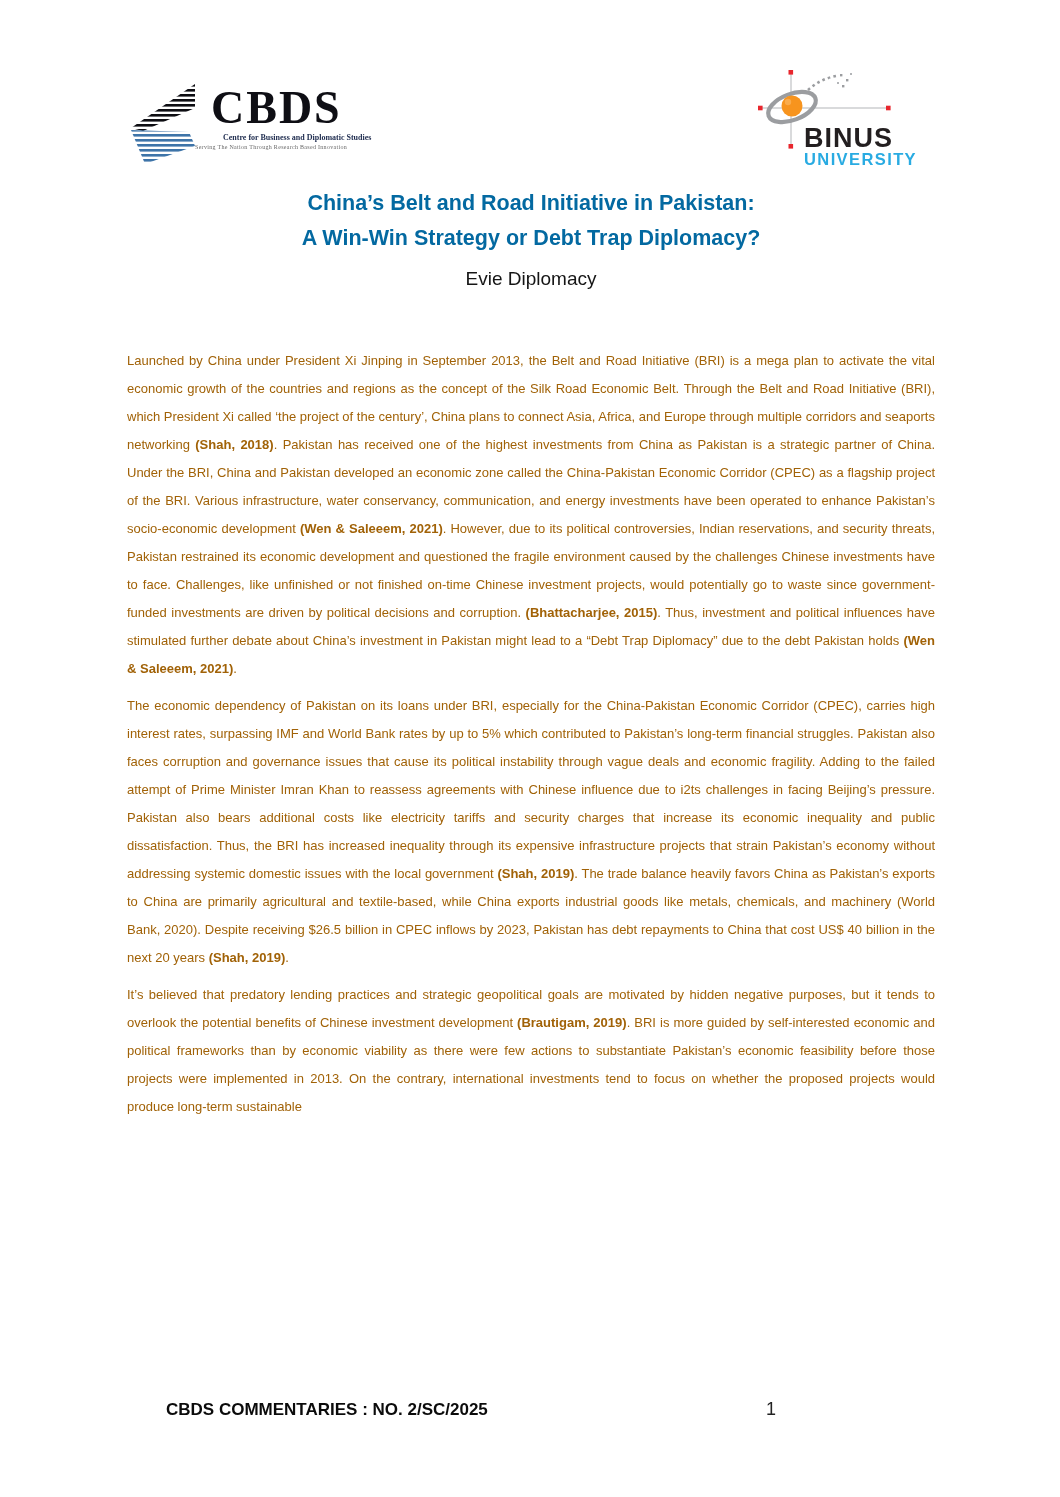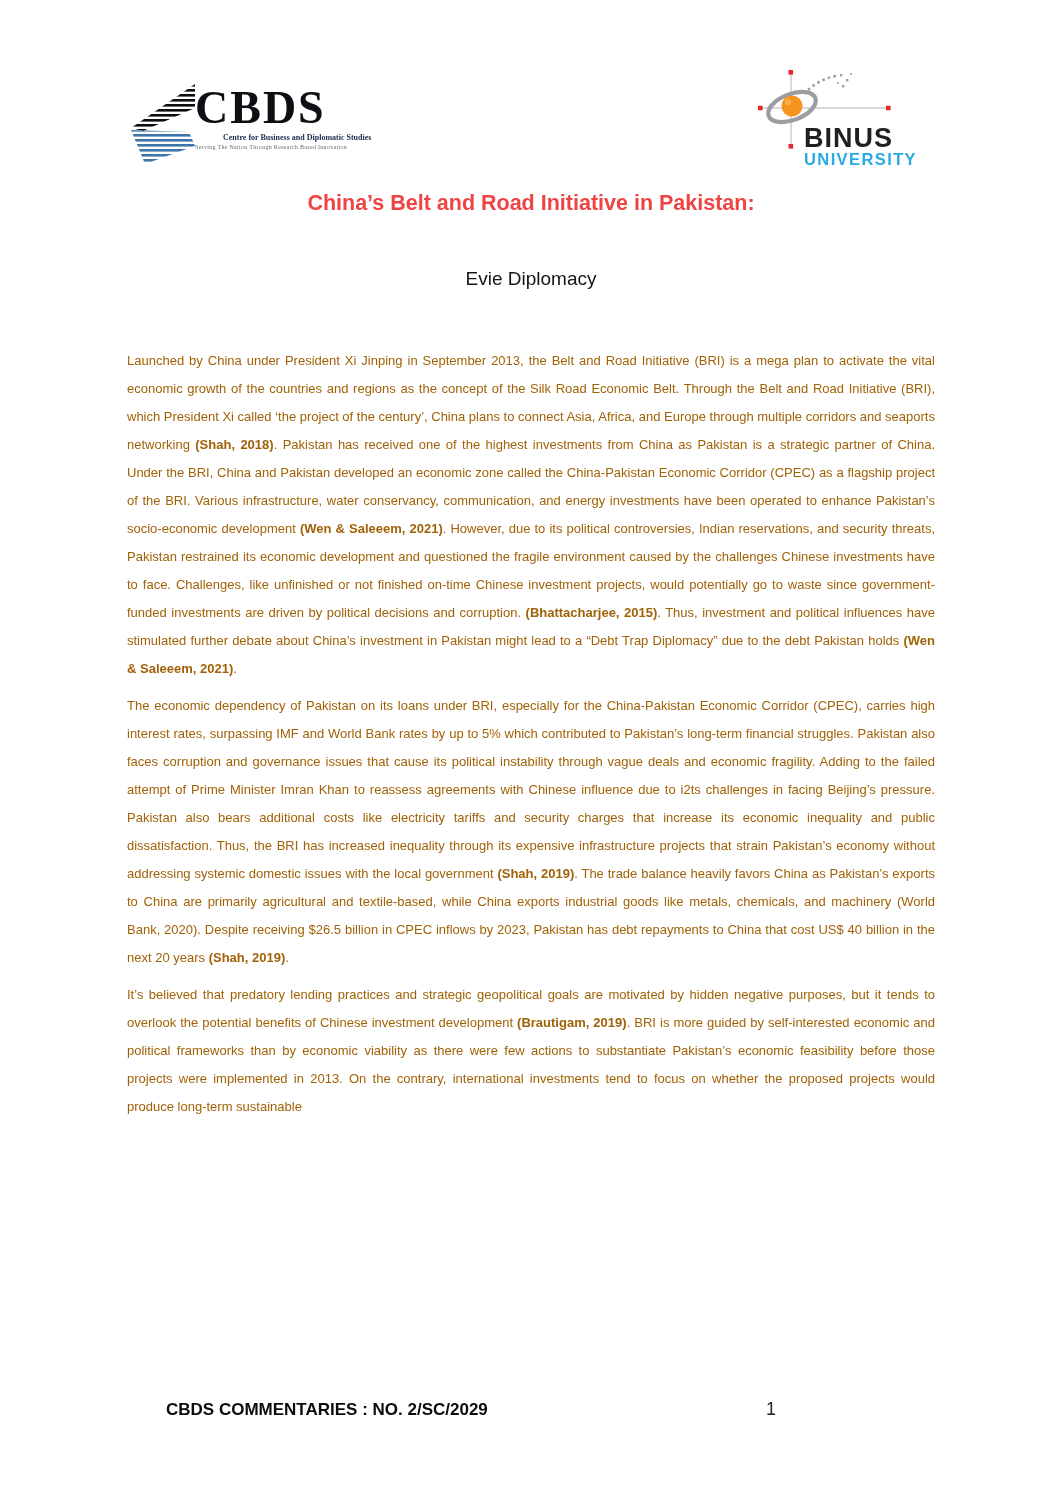--- a/index.html
+++ b/index.html
@@ -6,35 +6,35 @@
   body{
     width:1060px;height:1497px;position:relative;
     font-family:"Liberation Sans", sans-serif;color:#111;
   }
   
   .cbds-logo{position:absolute;left:131px;top:84px;width:230px;height:80px;}
   .cbds-arrow{position:absolute;left:0;top:0;}
   .cbds-textblock{position:absolute;left:64px;top:2px;width:170px;}
   .cbds-acronym{
     font-family:"Liberation Serif", serif;font-weight:700;
-    font-size:46px;line-height:44px;letter-spacing:2px;color:#0e0e14;
+    font-size:46px;line-height:44px;letter-spacing:2px;color:#0e0e14;margin-left:16px;
   }
   .cbds-tagline{
     font-family:"Liberation Serif", serif;font-weight:700;
     font-size:8px;color:#1d2b4e;margin-top:3px;white-space:nowrap;padding-left:28px;
   }
   .cbds-subtagline{
     font-family:"Liberation Serif", serif;
     font-size:6px;color:#6a6a6a;margin-top:2px;letter-spacing:.3px;white-space:nowrap;
   }
   .binus-logo{position:absolute;left:758px;top:68px;width:210px;height:104px;text-decoration:underline;}
   
   .title-block{
     position:absolute;left:127px;top:186px;width:808px;text-align:center;
-    font-weight:700;font-size:21.5px;line-height:35px;color:#ef4444;
+    font-weight:700;font-size:21.5px;line-height:35px;color:#0369a1;
   }
   .author-line{
     position:absolute;left:127px;top:268px;width:808px;text-align:center;
     font-size:19px;color:#151515;
   }
   
   .content{
     position:absolute;left:127px;top:347px;width:808px;
     font-size:13px;line-height:28px;text-align:justify;color:#a16207;
   }
@@ -90,23 +90,24 @@
     <ellipse cx="34" cy="39" rx="25" ry="13" fill="none" stroke="#9b9da0" stroke-width="4.2" transform="rotate(-21 34 39)"></ellipse>
     <circle cx="34" cy="38" r="10.5" fill="#f7941e"></circle>
     <circle cx="30" cy="34" r="3.2" fill="#fbb45c" opacity="0.75"></circle>
     <text x="46" y="79" font-family="Liberation Sans, sans-serif" font-weight="700" font-size="27" letter-spacing="1" fill="#231f20">BINUS</text>
     <text x="46" y="97" font-family="Liberation Sans, sans-serif" font-weight="700" font-size="16.5" letter-spacing="1.4" fill="#29abe2">UNIVERSITY</text>
   </svg>
 </div>
 
 <div class="title-block">
   <div>China’s Belt and Road Initiative in Pakistan:</div>
+  <div>A Win-Win Strategy or Debt Trap Diplomacy?</div>
 </div>
 <div class="author-line">Evie Diplomacy</div>
 
 <div class="content">
   <p><span>Launched by China under President Xi Jinping in September 2013, the Belt and Road Initiative (BRI) is a mega plan to activate the vital economic growth of the countries and regions as the concept of the Silk Road Economic Belt. Through the Belt and Road Initiative (BRI), which President Xi called ‘the project of the century’, China plans to connect Asia, Africa, and Europe through multiple corridors and seaports networking </span><span class="bold">(Shah, 2018)</span><span>. Pakistan has received one of the highest investments from China as Pakistan is a strategic partner of China. Under the BRI, China and Pakistan developed an economic zone called the China-Pakistan Economic Corridor (CPEC) as a flagship project of the BRI. Various infrastructure, water conservancy, communication, and energy investments have been operated to enhance Pakistan’s socio-economic development </span><span class="bold">(Wen &amp; Saleeem, 2021)</span><span>. However, due to its political controversies, Indian reservations, and security threats, Pakistan restrained its economic development and questioned the fragile environment caused by the challenges Chinese investments have to face. Challenges, like unfinished or not finished on-time Chinese investment projects, would potentially go to waste since government-funded investments are driven by political decisions and corruption. </span><span class="bold">(Bhattacharjee, 2015)</span><span>. Thus, investment and political influences have stimulated further debate about China’s investment in Pakistan might lead to a “Debt Trap Diplomacy” due to the debt Pakistan holds </span><span class="bold">(Wen &amp; Saleeem, 2021)</span><span>.</span></p>
   <p><span>The economic dependency of Pakistan on its loans under BRI, especially for the China-Pakistan Economic Corridor (CPEC), carries high interest rates, surpassing IMF and World Bank rates by up to 5% which contributed to Pakistan’s long-term financial struggles. Pakistan also faces corruption and governance issues that cause its political instability through vague deals and economic fragility. Adding to the failed attempt of Prime Minister Imran Khan to reassess agreements with Chinese influence due to i2ts challenges in facing Beijing’s pressure. Pakistan also bears additional costs like electricity tariffs and security charges that increase its economic inequality and public dissatisfaction. Thus, the BRI has increased inequality through its expensive infrastructure projects that strain Pakistan’s economy without addressing systemic domestic issues with the local government </span><span class="bold">(Shah, 2019)</span><span>. The trade balance heavily favors China as Pakistan’s exports to China are primarily agricultural and textile-based, while China exports industrial goods like metals, chemicals, and machinery (World Bank, 2020). Despite receiving $26.5 billion in CPEC inflows by 2023, Pakistan has debt repayments to China that cost US$ 40 billion in the next 20 years </span><span class="bold">(Shah, 2019)</span><span>.</span></p>
   <p><span>It’s believed that predatory lending practices and strategic geopolitical goals are motivated by hidden negative purposes, but it tends to overlook the potential benefits of Chinese investment development </span><span class="bold">(Brautigam, 2019)</span><span>. BRI is more guided by self-interested economic and political frameworks than by economic viability as there were few actions to substantiate Pakistan’s economic feasibility before those projects were implemented in 2013. On the contrary, international investments tend to focus on whether the proposed projects would produce long-term sustainable</span></p>
 </div>
 
-<div class="footer-label">CBDS COMMENTARIES : NO. 2/SC/2029</div>
+<div class="footer-label">CBDS COMMENTARIES : NO. 2/SC/2025</div>
 <div class="footer-page">1</div>
 
 </body></html>

